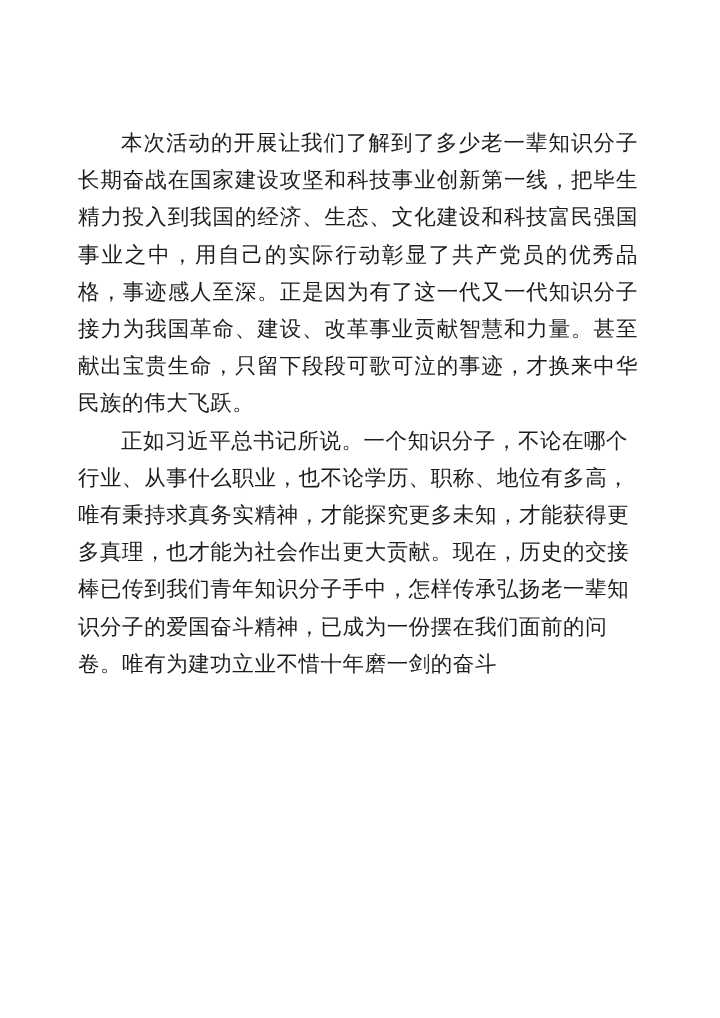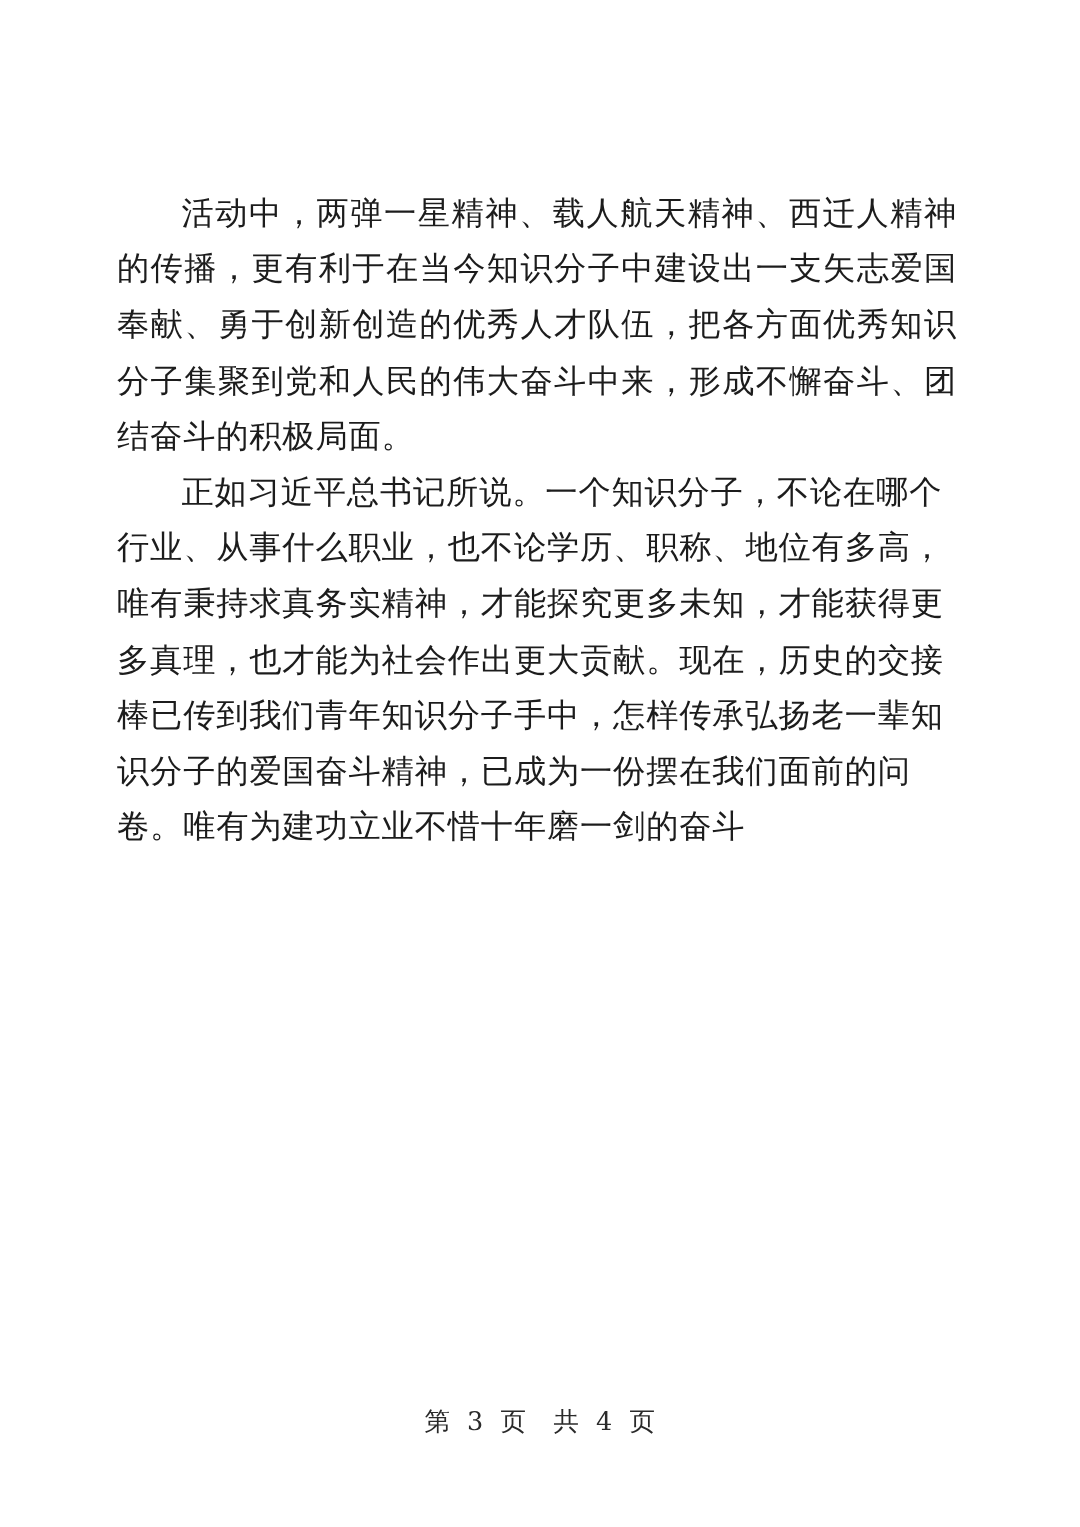--- a/index.html
+++ b/index.html
@@ -78,25 +78,22 @@
     width: 7px;
   }
 </style>
 </head>
 <body>
 
 <div class="page">
 
   <div class="doc-body">
 
+    <p class="para justify-all short-end">本次活动的开展让我们了解到了多少老一辈知识分子长期奋战在国家建设攻坚和科技事业创新第一线，把毕生精力投入到我国的经济、生态、文化建设和科技富民强国事业之中，用自己的实际行动彰显了共产党员的优秀品格，事迹感人至深。正是因为有了这一代又一代知识分子接力为我国革命、建设、改革事业贡献智慧和力量。甚至献出宝贵生命，只留下段段可歌可泣的事迹，才换来中华民族的伟大飞跃。</p>
 
-    <p class="para justify-all short-end">活动中，两弹一星精神、载人航天精神、西迁人精神的传播，更有利于在当今知识分子中建设出一支矢志爱国奉献、勇于创新创造的优秀人才队伍，把各方面优秀知识分子集聚到党和人民的伟大奋斗中来，形成不懈奋斗、团结奋斗的积极局面。</p>
 
 
     <p class="para justify-all">正如习近平总书记所说。一个知识分子，不论在哪个行业、从事什么职业，也不论学历、职称、地位有多高，唯有秉持求真务实精神，才能探究更多未知，才能获得更多真理，也才能为社会作出更大贡献。现在，历史的交接棒已传到我们青年知识分子手中，怎样传承弘扬老一辈知识分子的爱国奋斗精神，已成为一份摆在我们面前的问卷。唯有为建功立业不惜十年磨一剑的奋斗</p>
 
   </div>
 
-  <div class="page-footer">
-    <span class="fnum">第</span><span class="footer-gap"></span><span class="fnum">3</span><span class="footer-gap"></span><span class="fnum">页</span><span class="footer-gap"></span><span class="footer-gap"></span><span class="fnum">共</span><span class="footer-gap"></span><span class="fnum">4</span><span class="footer-gap"></span><span class="fnum">页</span>
-  </div>
 
 </div>
 
 </body></html>

